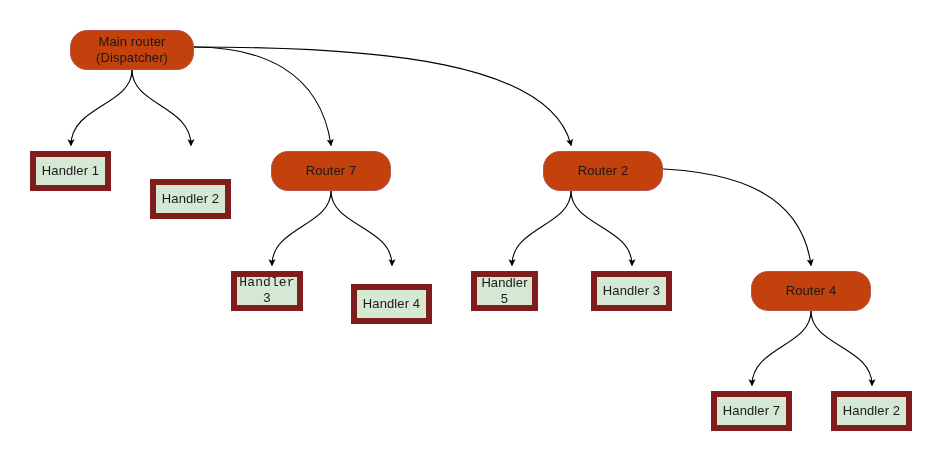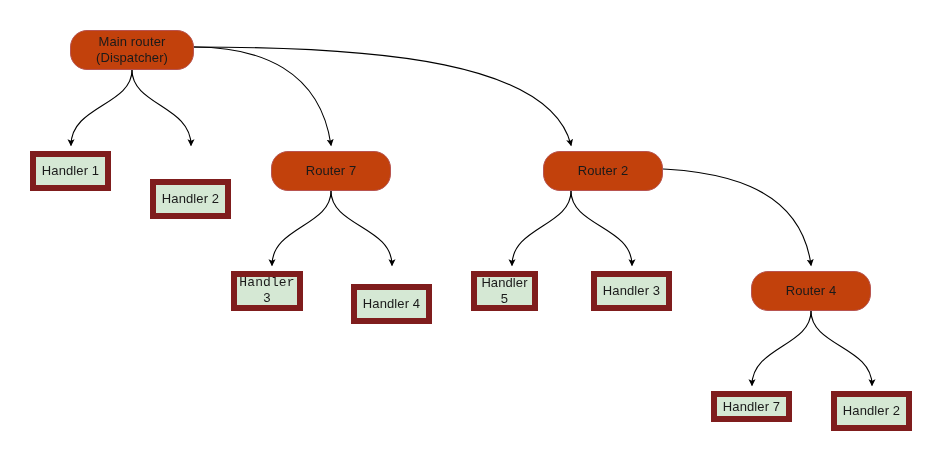--- a/index.html
+++ b/index.html
@@ -86,17 +86,17 @@
 (Dispatcher)</span></div>
       <div class="node node-handler" style="left: 30px; top: 151px; width: 81px; height: 40px;"><span class="node-label">Handler 1</span></div>
       <div class="node node-handler" style="left: 150px; top: 151px; width: 81px; height: 40px; margin-top: 28px;"><span class="node-label">Handler 2</span></div>
       <div class="node node-router" style="left: 271px; top: 151px; width: 120px; height: 40px;"><span class="node-label">Router 7</span></div>
       <div class="node node-router" style="left: 511px; top: 151px; width: 120px; height: 40px; margin-left: 32px;"><span class="node-label">Router 2</span></div>
       <div class="node node-handler" style="left: 231px; top: 271px; width: 72px; height: 40px; font-family: Liberation Mono, monospace;"><span class="node-label">Handler 3</span></div>
       <div class="node node-handler" style="left: 351px; top: 271px; width: 81px; height: 40px; margin-top: 13px;"><span class="node-label">Handler 4</span></div>
       <div class="node node-handler" style="left: 471px; top: 271px; width: 67px; height: 40px;"><span class="node-label">Handler 5</span></div>
       <div class="node node-handler" style="left: 591px; top: 271px; width: 81px; height: 40px;"><span class="node-label">Handler 3</span></div>
       <div class="node node-router" style="left: 751px; top: 271px; width: 120px; height: 40px;"><span class="node-label">Router 4</span></div>
-      <div class="node node-handler" style="left: 711px; top: 391px; width: 81px; height: 31px;"><span class="node-label">Handler 7</span></div>
+      <div class="node node-handler" style="left: 711px; top: 391px; width: 81px; height: 40px;"><span class="node-label">Handler 7</span></div>
       <div class="node node-handler" style="left: 831px; top: 391px; width: 81px; height: 40px;"><span class="node-label">Handler 2</span></div>
     </div>
 
 </div>
 
 </body></html>

